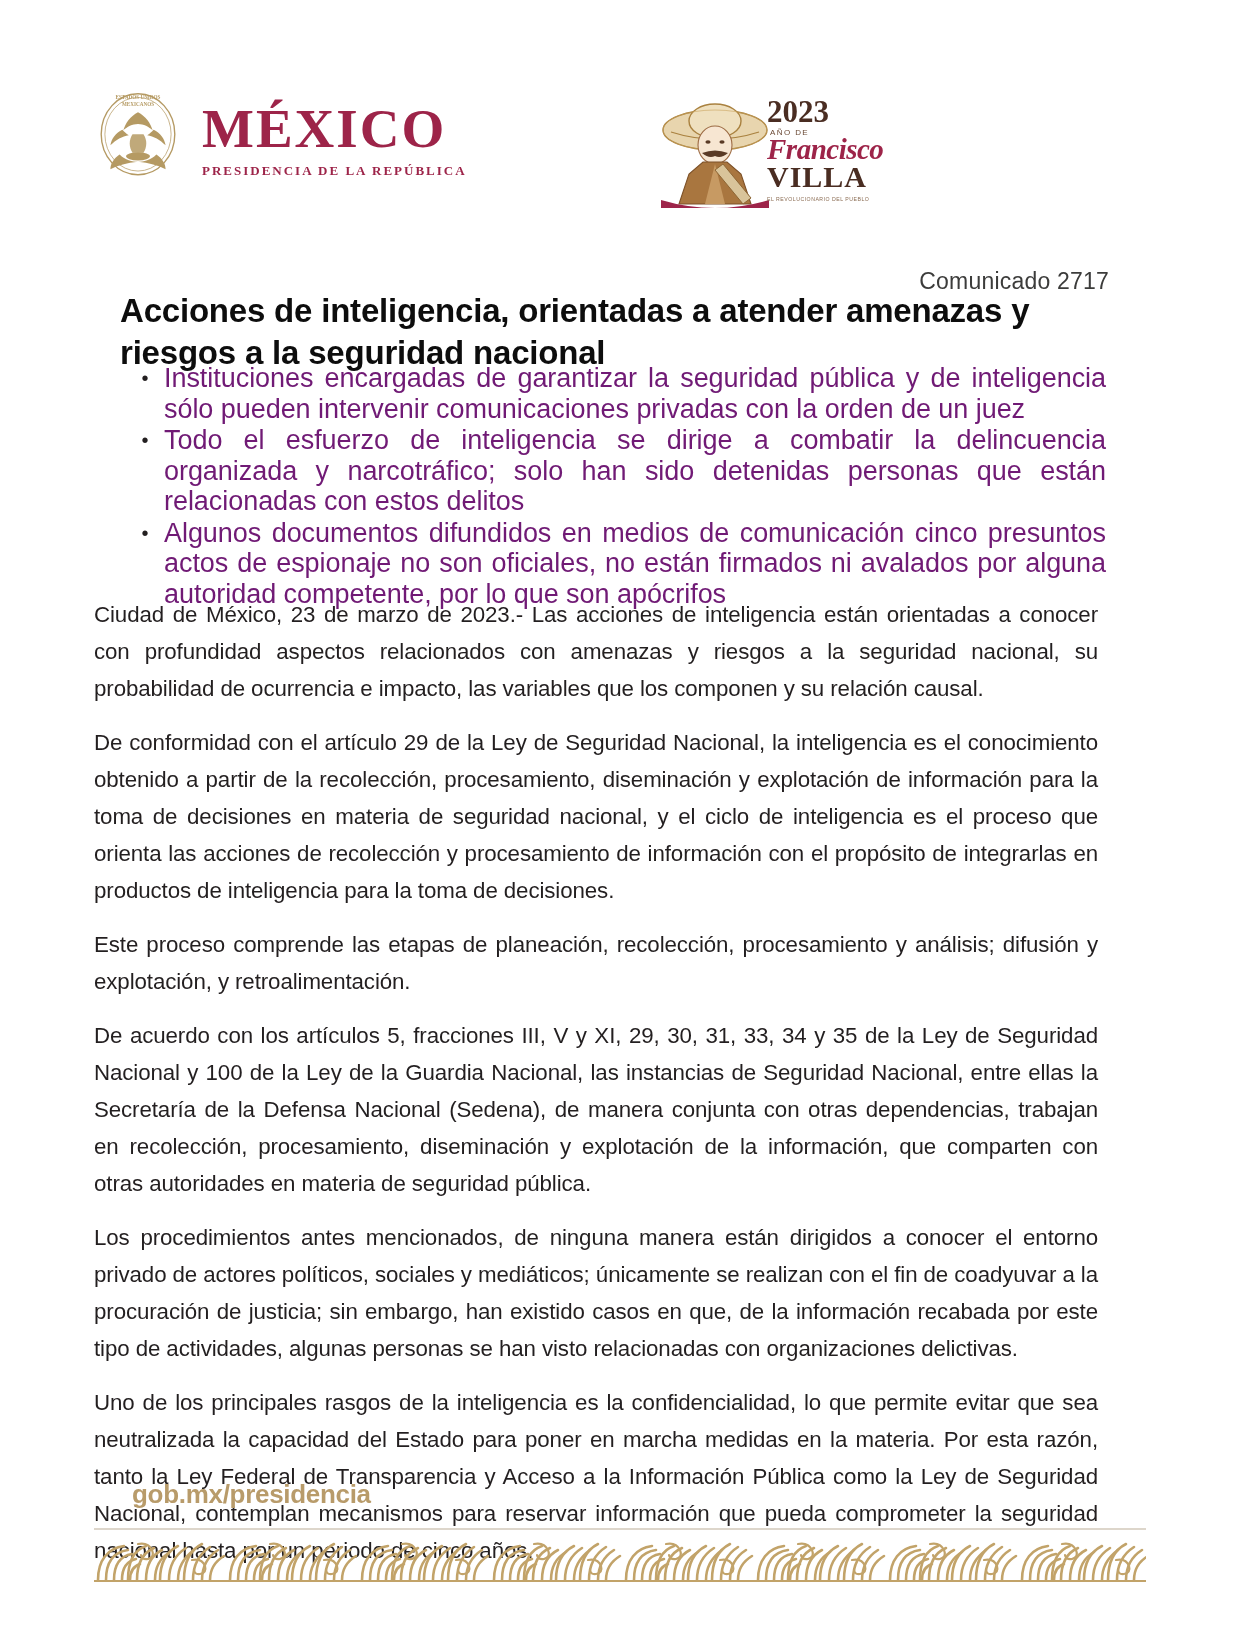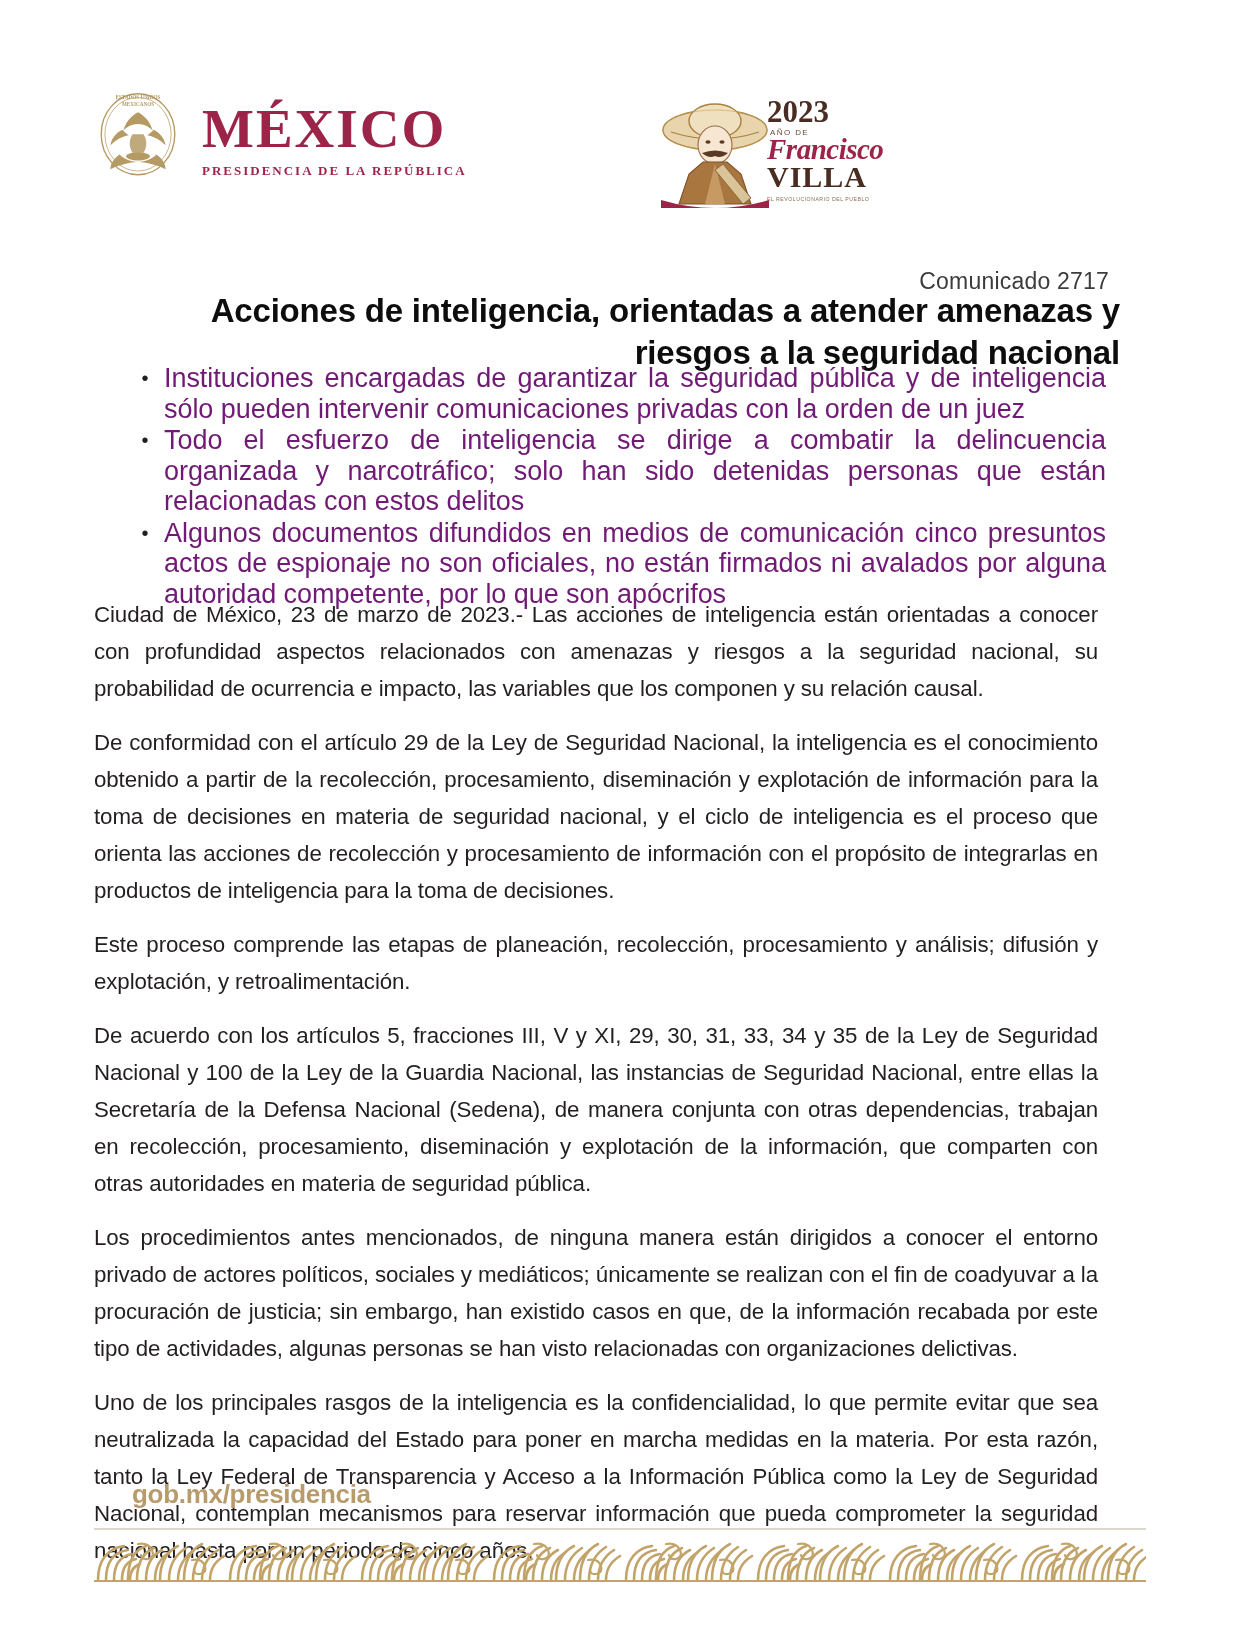--- a/index.html
+++ b/index.html
@@ -141,21 +141,21 @@
     letter-spacing: 0.2px;
     margin-top: 40px;
   }
 
   
   .title {
     position: absolute;
     top: 268px;
     left: 120px;
     width: 1000px;
-    text-align: right;
+    text-align: left;
     font-family: "Liberation Sans", sans-serif;
     font-weight: bold;
     font-size: 33px;
     line-height: 1.26;
     color: #0d0d0d;
     letter-spacing: -0.2px;
   }
 
   
   .bullets {

